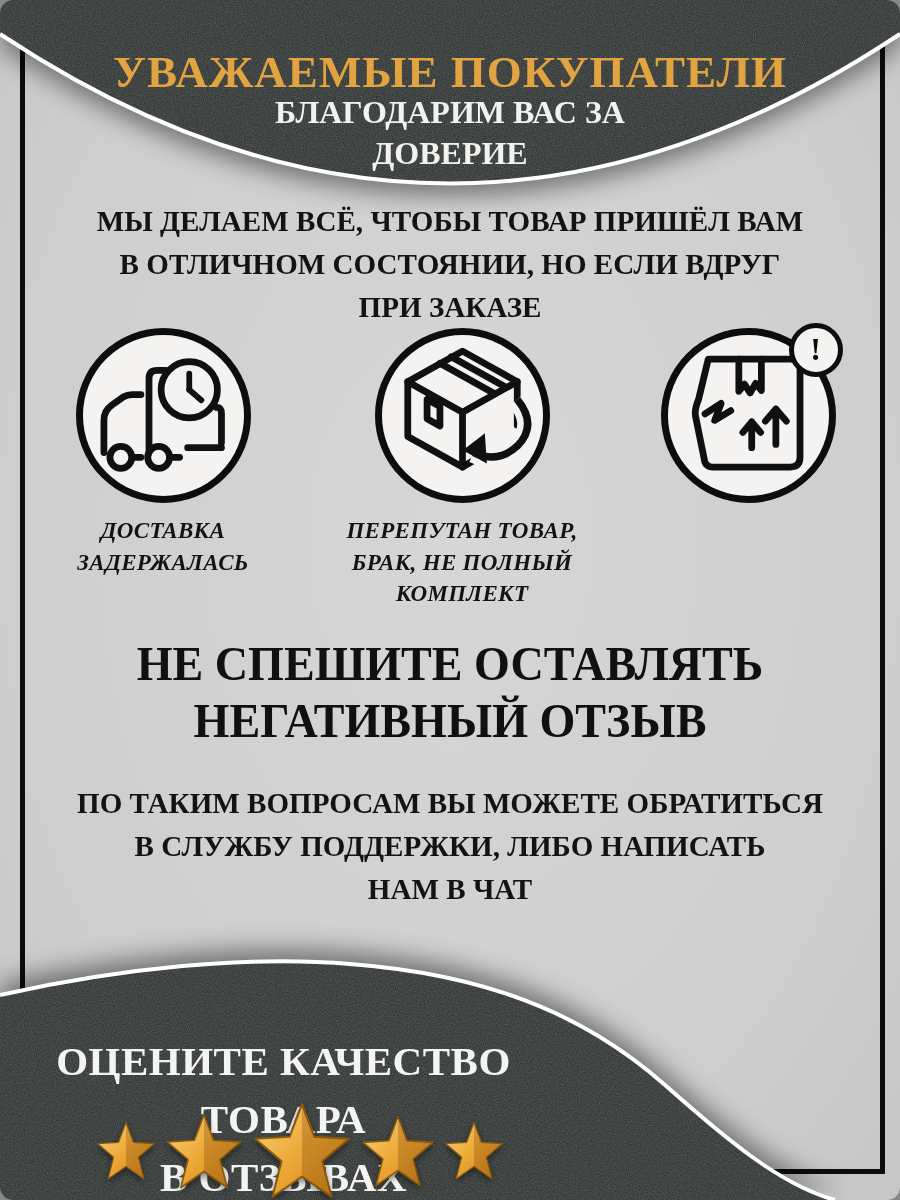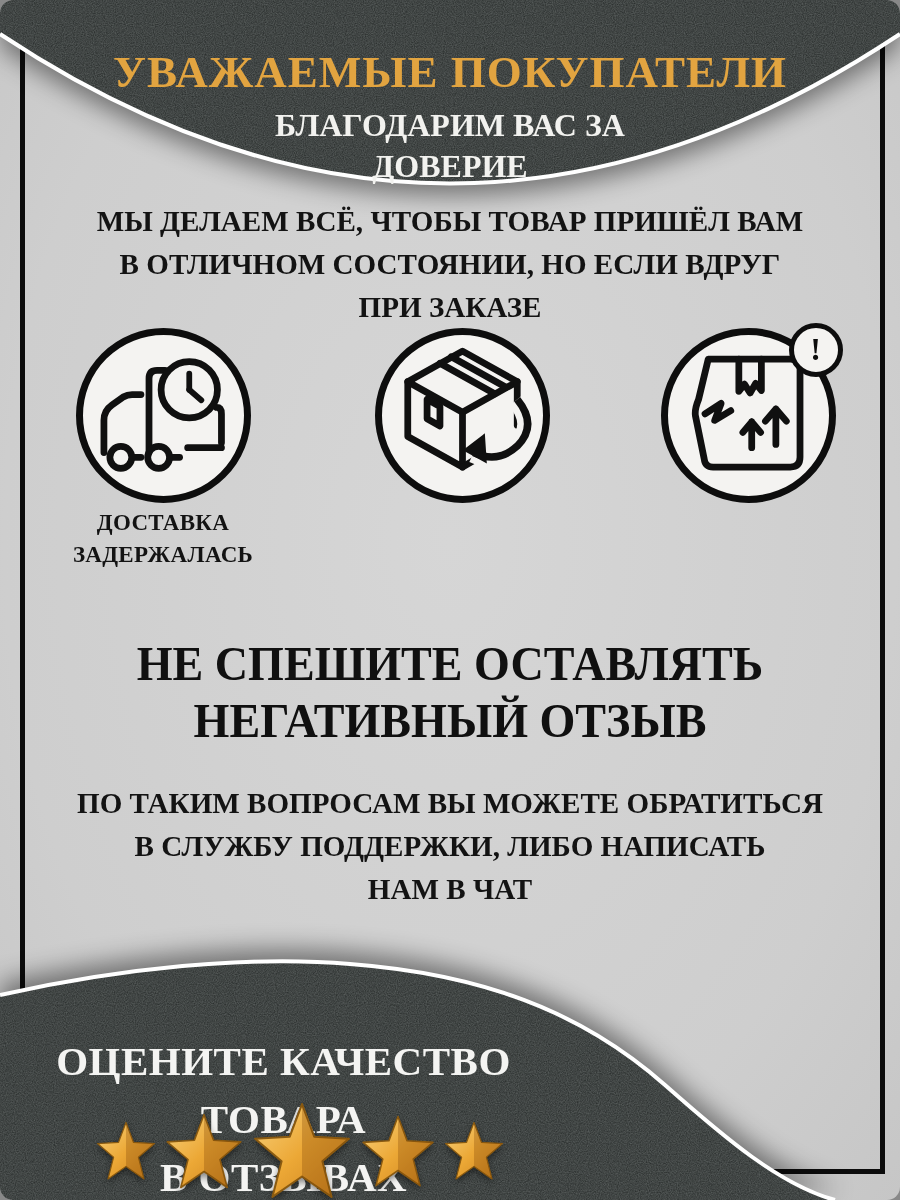--- a/index.html
+++ b/index.html
@@ -13,35 +13,35 @@
   
   .frame{
     position:absolute; left:20px; top:14px; width:865px; height:1160px;
     border:5px solid #0c0c0c; z-index:1; box-sizing:border-box;
   }
   svg.band{position:absolute; left:0; z-index:2;}
   .hdr-svg{top:0; filter:drop-shadow(0 10px 12px rgba(0,0,0,0.45));}
   .ftr-svg{top:950px; filter:drop-shadow(0 -10px 12px rgba(0,0,0,0.45));}
   .t{position:absolute; left:0; width:900px; text-align:center; font-weight:700; z-index:3; white-space:pre-line;}
   .hdr-title{top:46px; font-size:45px; color:#e2a440; letter-spacing:1px;}
-  .hdr-sub{top:105px; font-size:32px; color:#f2f2ef; line-height:1.28;font-family:Liberation Serif, serif;}
+  .hdr-sub{top:92px; font-size:32px; color:#f2f2ef; line-height:1.28;font-family:Liberation Serif, serif;}
   .intro{top:200px; font-size:30px; color:#131313; line-height:1.43; transform:scaleX(.97);}
   .headline{top:636px; font-size:48px; color:#101010; line-height:1.18; transform:scaleX(.96);}
   .support{top:782px; font-size:30px; color:#131313; line-height:1.43; transform:scaleX(.97);}
   .ftr-text{top:1032px; left:11px; width:545px; font-size:41px; color:#f4f4f2; line-height:1.42; letter-spacing:.5px;}
   
   .issue{position:absolute; top:328px; z-index:3; text-align:center;}
   .issue .circle{
     position:relative; width:161px; height:161px; margin:0 auto;
     background:#f4f3f1; border:7px solid #0d0d0d; border-radius:50%;
   }
   .issue .circle svg{position:absolute; left:0; top:0; width:100%; height:100%;}
   .issue .label{
-    margin-top:4px; font-weight:700; font-size:23px; color:#131313;
-    line-height:1.38; letter-spacing:.3px; white-space:pre-line;
+    margin-top:12px; font-weight:700; font-size:23px; color:#131313;
+    line-height:1.38; letter-spacing:.3px; white-space:pre-line;font-style:italic;
   }
   .issue-1{left:48px;  width:230px;}
   .issue-2{left:330px; width:264px;}
   .issue-3{left:633px; width:230px;}
   .alert-bubble{
     position:absolute; right:-14px; top:-12px; width:44px; height:44px;
     background:#f4f3f1; border:5px solid #0d0d0d; border-radius:50%;
     font-weight:700; font-size:32px; line-height:42px; color:#0d0d0d; text-align:center;
     font-family:"Liberation Serif", serif;
   }
@@ -115,20 +115,23 @@
           <path d="M50,82 L62,75"></path>
           <path d="M36,17.5 L70,36.5"></path>
           <path d="M43,13.5 L77,32.5"></path>
           <path d="M28,40 V52 L36,56.5 V44.5 Z"></path>
         </g>
         <path d="M84,40 Q97,56 84,69 Q72,80 57,73" fill="none" stroke="#f4f3f1" stroke-width="13"></path>
         <path d="M84,40 Q97,56 84,69 Q72,80 57,73" fill="none" stroke="#101010" stroke-width="4.6"></path>
         <path d="M63,63 L52,71.5 L64,78 Z" fill="#101010" stroke="#101010" stroke-width="2"></path>
       </svg>
     </div>
+    <div class="label">ПЕРЕПУТАН ТОВАР,
+БРАК, НЕ ПОЛНЫЙ
+КОМПЛЕКТ</div>
   </div>
 
   <div class="issue issue-3">
     <div class="circle">
       <svg viewBox="0 0 100 100">
         <g class="ico" stroke-width="4.2">
           <path d="M25,15 H76 Q82,15 82,21 V76 Q82,82 76,82 H28 Q23,82 22.5,77 L17,50 Q16.5,46 19,40 Z"></path>
           <path d="M44,15 V35 L47.5,30.5 L51,36 L54.5,30 L58,34.5 V15"></path>
           <path d="M23,49 L33,42.5 L29,53 L39,47"></path>
           <path d="M52,70 V54 M52,54 L46.5,60.5 M52,54 L57.5,60.5"></path>

